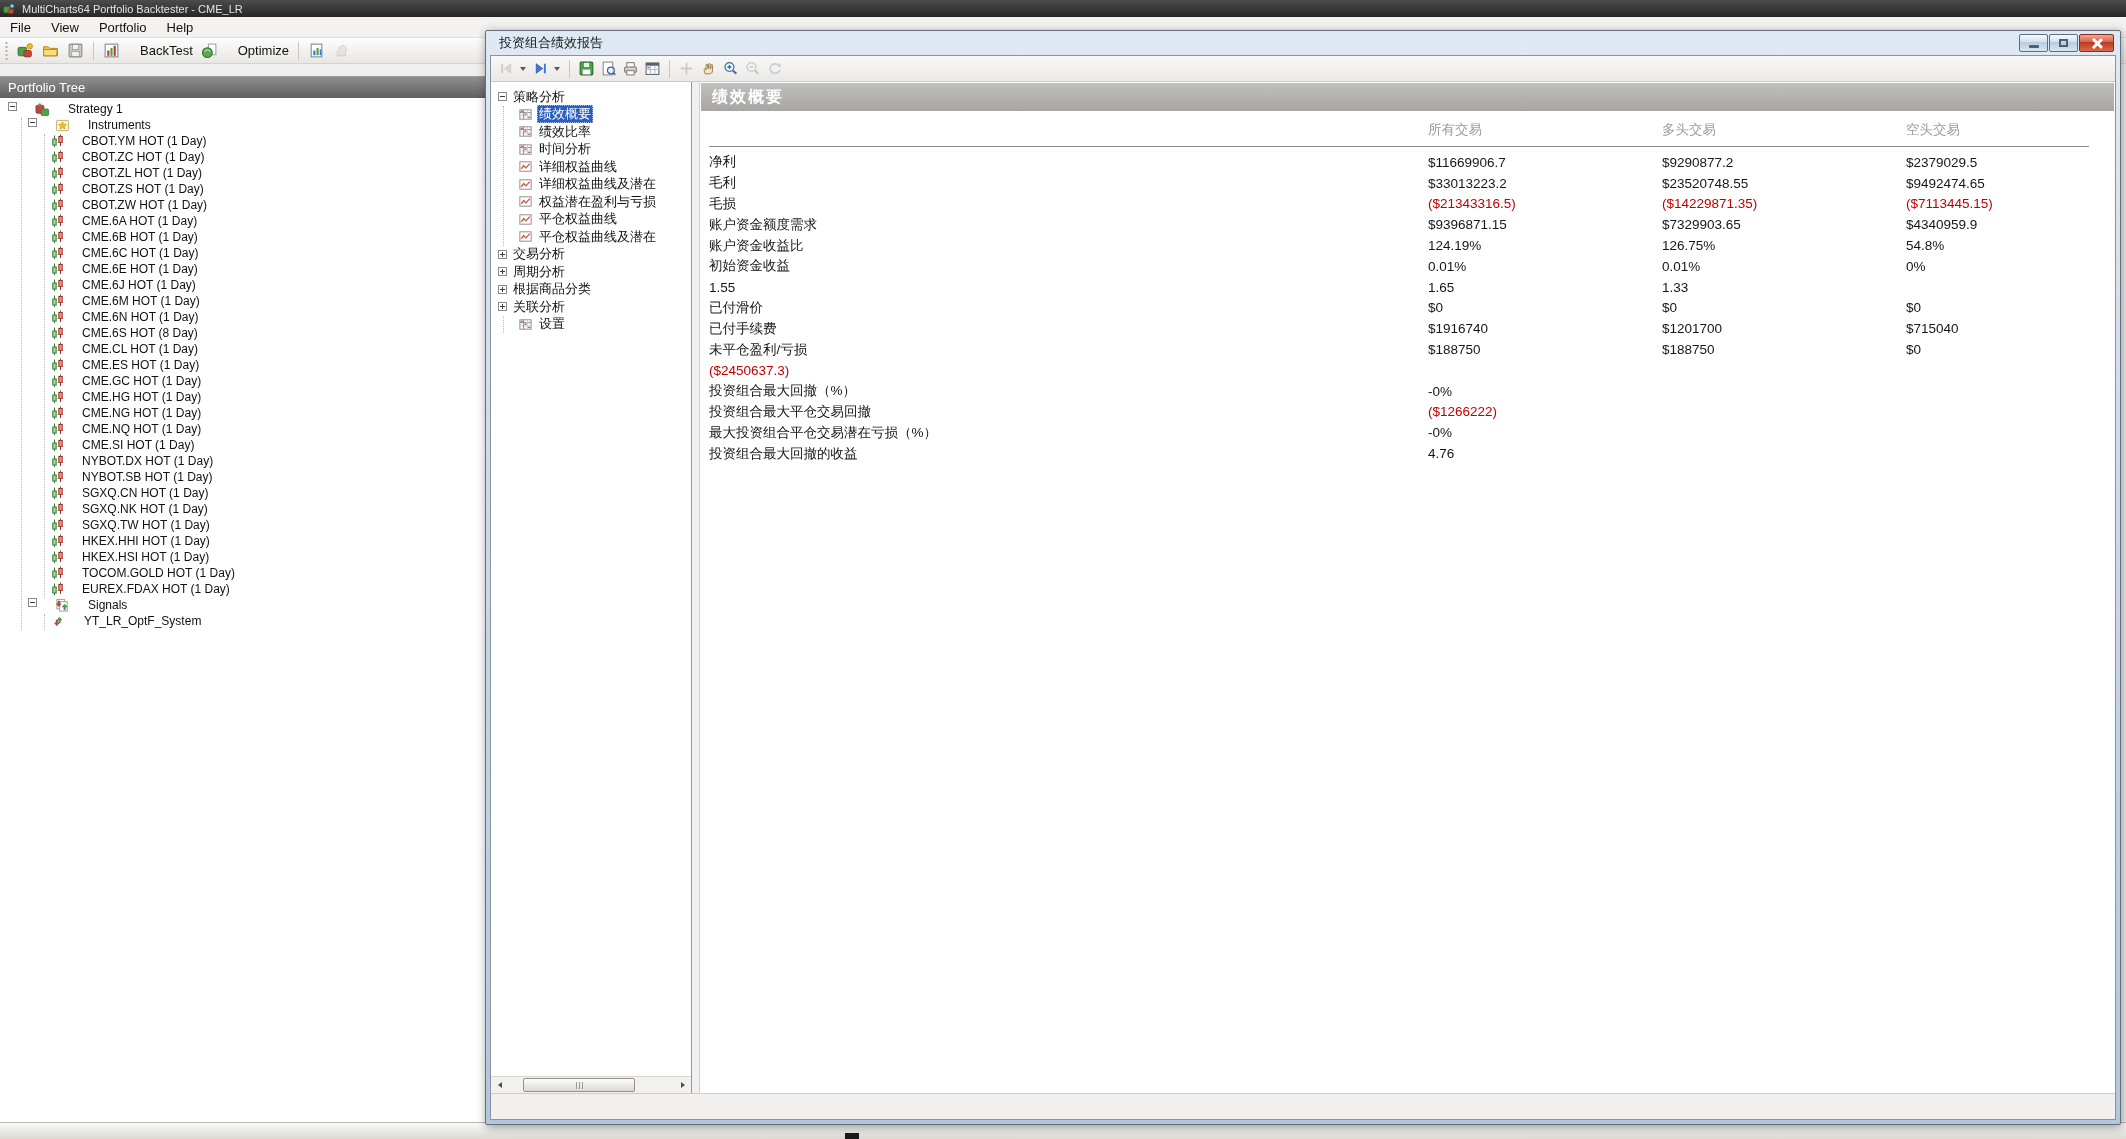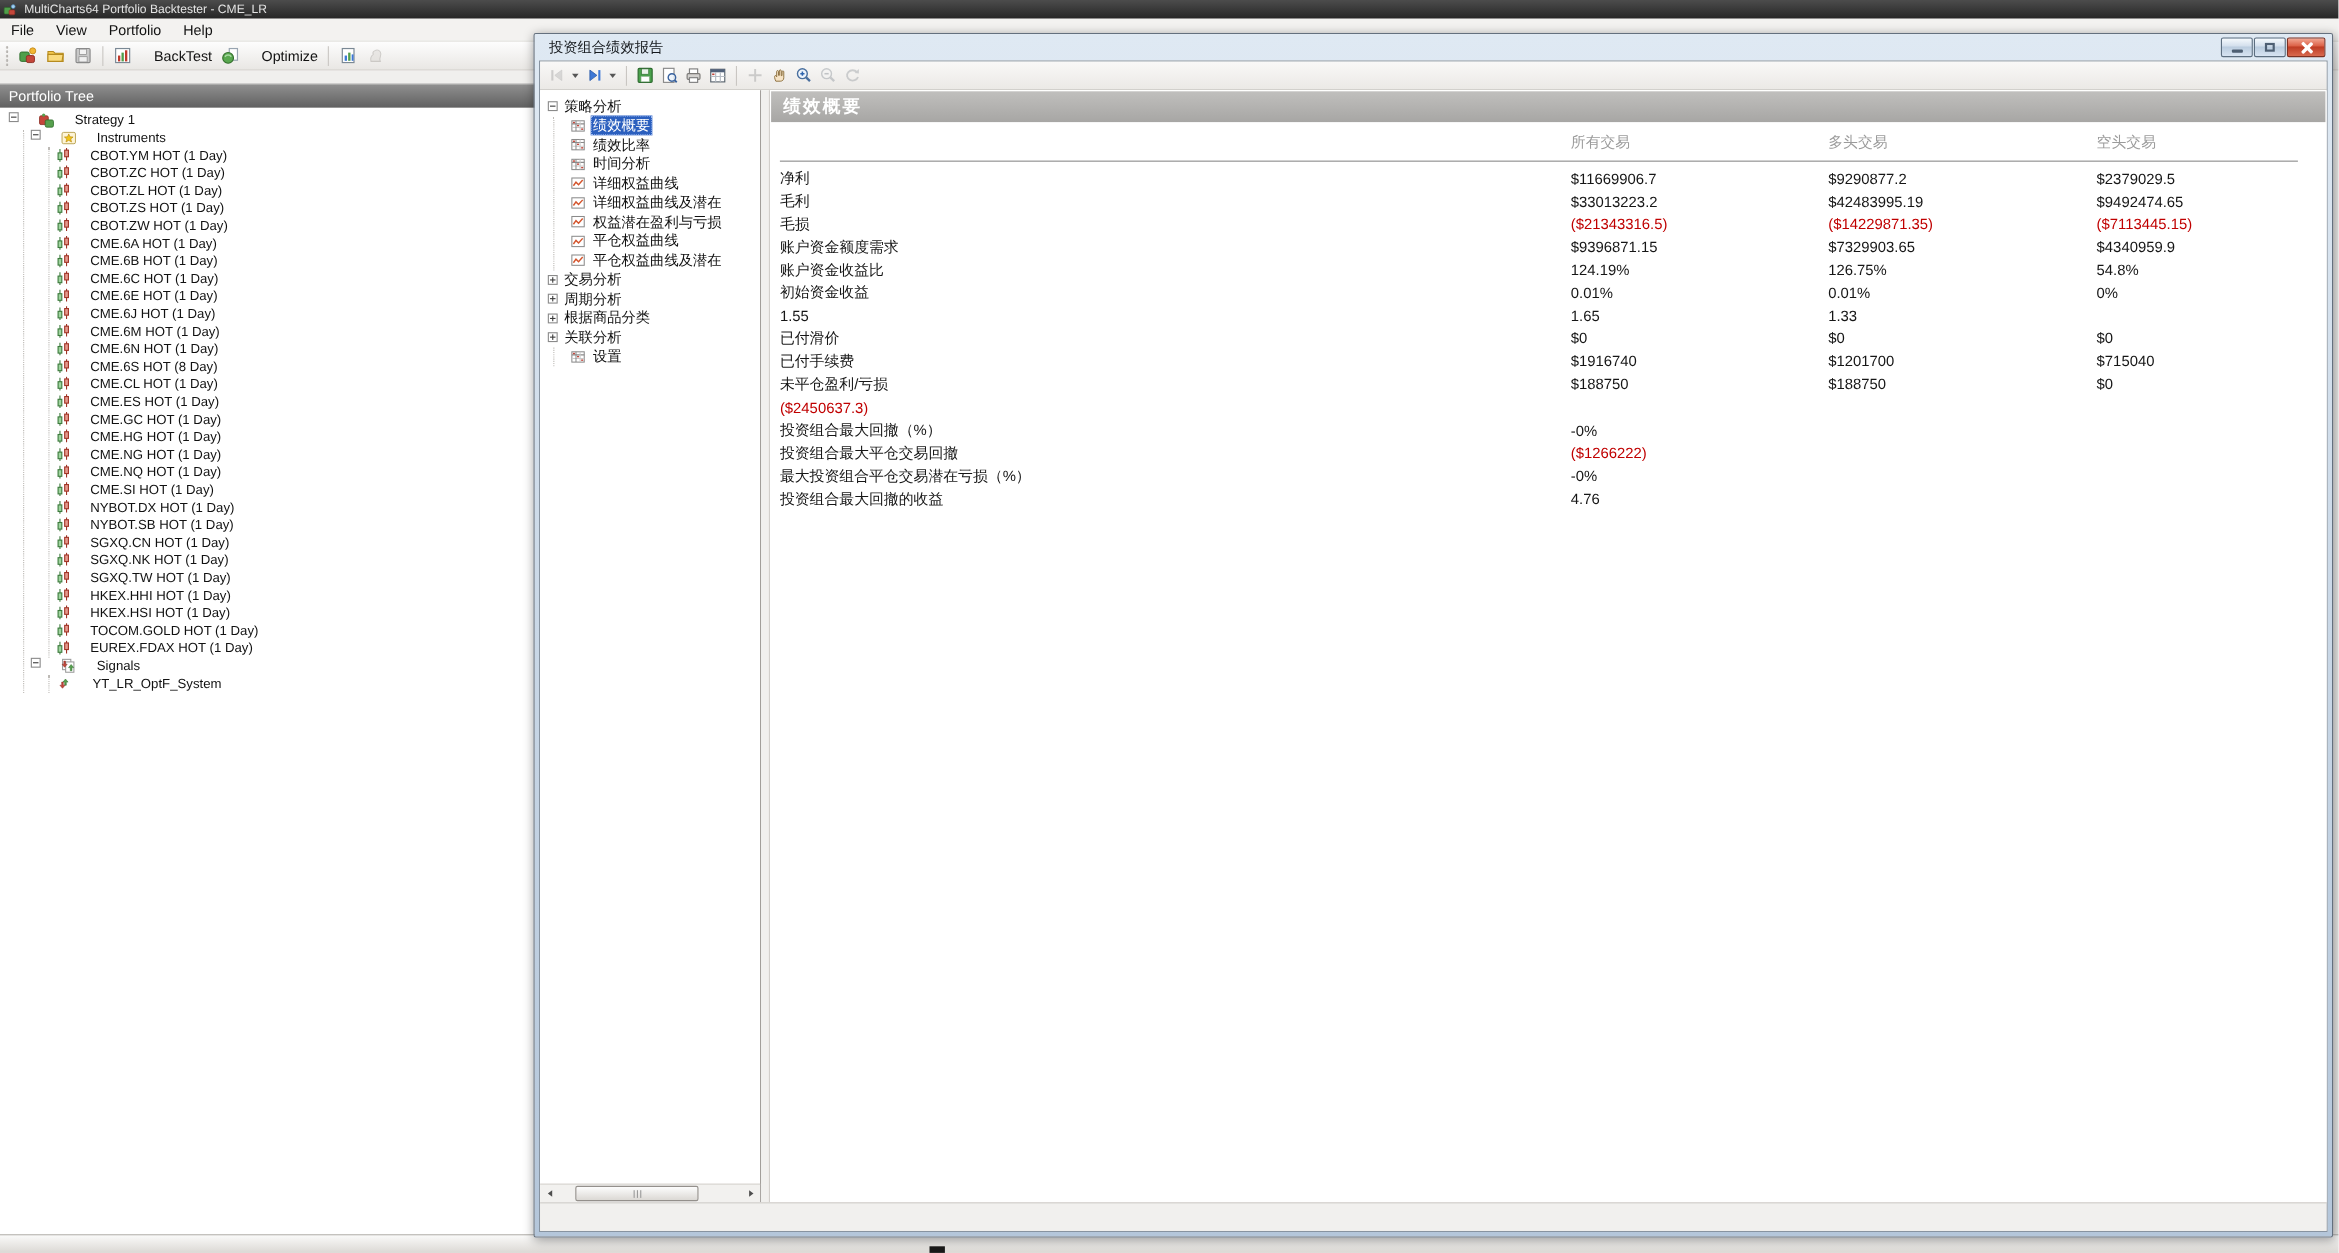--- a/index.html
+++ b/index.html
@@ -868,21 +868,21 @@
   <div class="t-row">
     <span class="c-label">净利</span>
     <span class="c-all">$11669906.7</span>
     <span class="c-long">$9290877.2</span>
     <span class="c-short">$2379029.5</span>
   </div>
 
   <div class="t-row">
     <span class="c-label">毛利</span>
     <span class="c-all">$33013223.2</span>
-    <span class="c-long">$42483995.19</span>
+    <span class="c-long">$23520748.55</span>
     <span class="c-short">$9492474.65</span>
   </div>
 
   <div class="t-row">
     <span class="c-label">毛损</span>
     <span class="c-all neg">($21343316.5)</span>
     <span class="c-long neg">($14229871.35)</span>
     <span class="c-short neg">($7113445.15)</span>
   </div>
 

